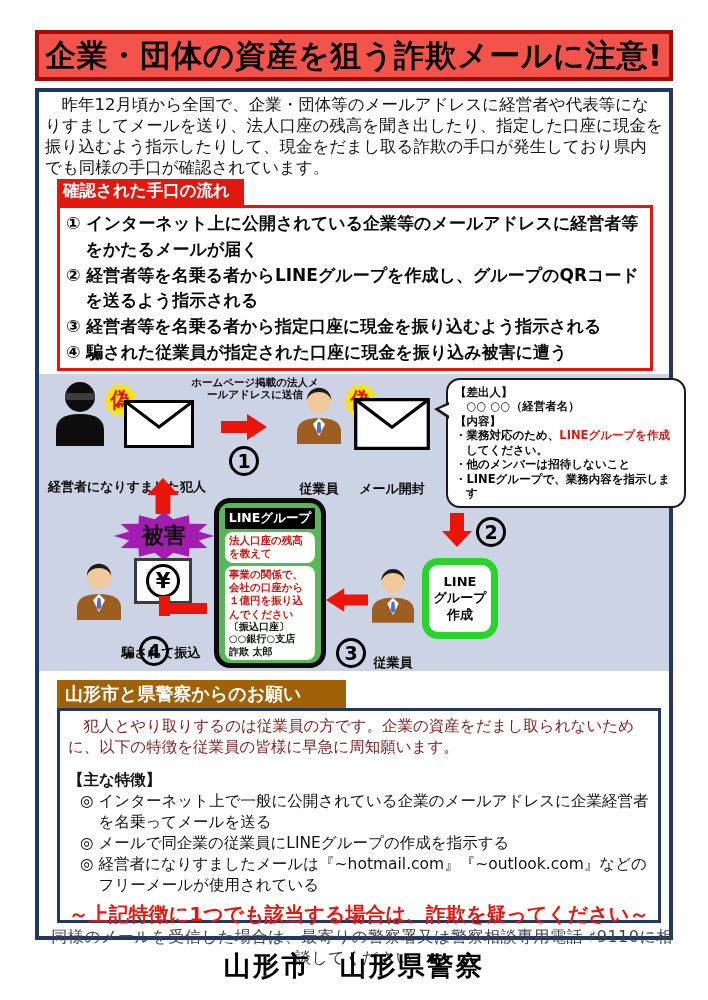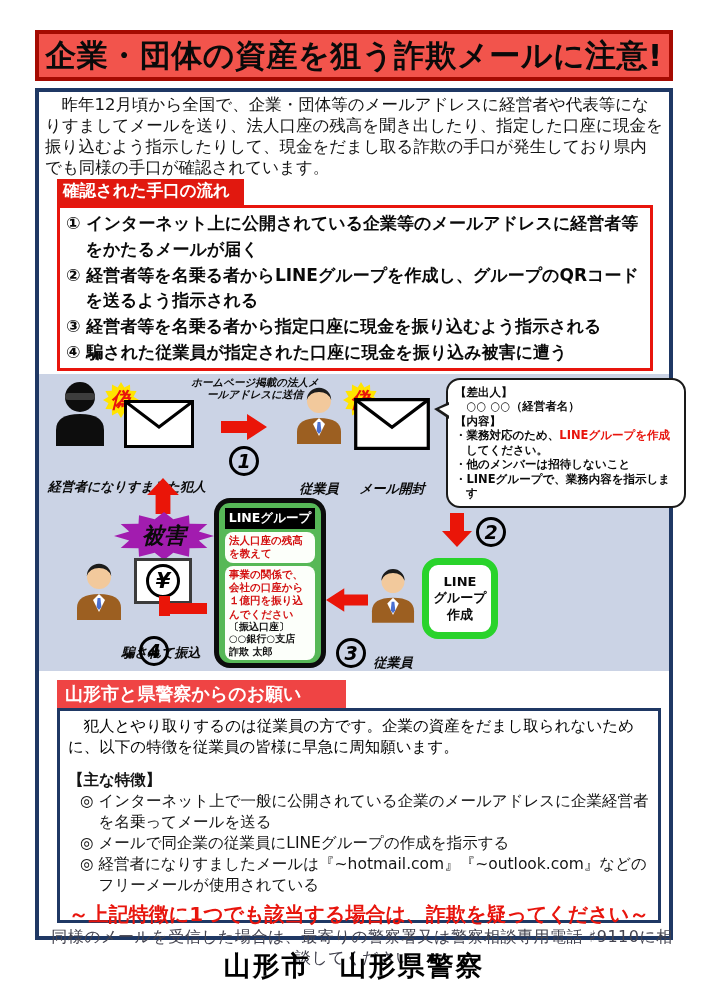--- a/index.html
+++ b/index.html
@@ -22,21 +22,21 @@
   .flow-header { position:absolute; left:18px; top:87px; height:26px;
     background:#e1180f; color:#fff; font-size:16.5px; font-weight:bold;
     display:inline-flex; align-items:center; padding:0 14px 2px 6px; }
   .flow-box { position:absolute; left:18px; top:113px; width:596px; height:166px;
     border:3px solid #e8150d; background:#fff; padding:3px 6px 0 6px; }
   .flow-box .step { font-size:17px; font-weight:bold; line-height:1.52; color:#0a0a0a;
     padding-left:1.15em; text-indent:-1.15em; }
 
   
   .diagram { position:absolute; left:0px; top:282px; width:630px; height:297px; background:#cbd3e5; }
-  .abs { position:absolute;font-style:italic; }
+  .abs { position:absolute; }
 
   .person svg { display:block; }
   .dlabel { font-weight:bold; font-size:13px; text-align:center; color:#0a0a0a; white-space:nowrap;margin-top:28px; }
   .small-note { font-size:10.5px; font-weight:bold; text-align:center; line-height:1.15; color:#0a0a0a; }
 
   .badge { width:36px; height:36px; background:#ffe400; color:#e8150d;
     display:flex; align-items:center; justify-content:center;
     font-size:21px; font-weight:900;
     clip-path:polygon(100% 50%,84.8% 59.3%,93.3% 75%,75.5% 75.5%,75% 93.3%,59.3% 84.8%,50% 100%,40.7% 84.8%,25% 93.3%,24.5% 75.5%,6.7% 75%,15.2% 59.3%,0% 50%,15.2% 40.7%,6.7% 25%,24.5% 24.5%,25% 6.7%,40.7% 15.2%,50% 0%,59.3% 15.2%,75% 6.7%,75.5% 24.5%,93.3% 25%,84.8% 40.7%); }
 
@@ -73,25 +73,25 @@
 
   .yen-box { width:58px; height:46px; background:#fff; border:3px solid #3b3b3b;
     display:flex; align-items:center; justify-content:center; }
   .yen-circle { width:34px; height:34px; border:3px solid #000; border-radius:50%;
     display:flex; align-items:center; justify-content:center; font-size:21px; font-weight:900; }
 
   .connector-v { width:11px; height:20px; background:#ea1508; }
   .connector-h { width:48px; height:11px; background:#ea1508; }
 
   
-  .req-header { position:absolute; left:18px; top:588px; background:#ef4444; color:#fff;
+  .req-header { position:absolute; left:18px; top:588px; background:#a16207; color:#fff;
     font-size:18px; font-weight:bold; padding:2px 44px 4px 8px; }
   .req-box { position:absolute; left:18px; top:616px; width:604px; height:215px;
     border:3px solid #1f3864; background:#fff; padding:5px 8px 0 8px; }
-  .req-body { font-size:15.5px; line-height:1.33; color:#000000; }
+  .req-body { font-size:15.5px; line-height:1.33; color:#7f1d1d; }
   .feat-head { font-size:15.5px; font-weight:bold; margin-top:13px; color:#141414; }
   .feat { font-size:15.5px; line-height:1.35; color:#141414; margin-left:12px;
     padding-left:1.2em; text-indent:-1.2em; }
   .warning { margin-top:5px; text-align:center; font-size:20px; font-weight:bold; color:#e8150d; }
 
   .footnote { position:absolute; left:8px; top:835px; width:100%; text-align:center;
     font-size:16px; color:#43434f; letter-spacing:0.5px; }
 
   .footer { position:absolute; left:0; top:948px; width:708px; text-align:center;
     font-size:27px; font-weight:900; color:#000; letter-spacing:2px; }

